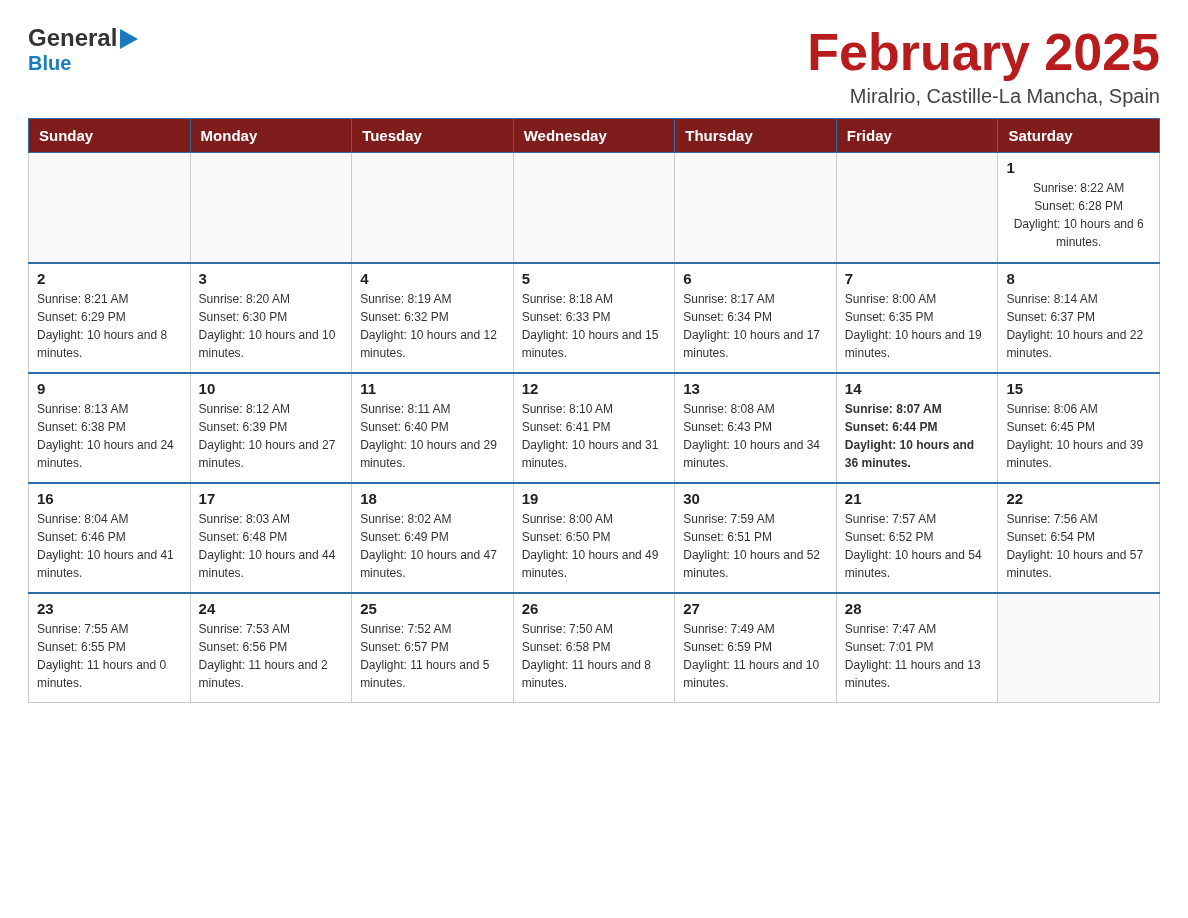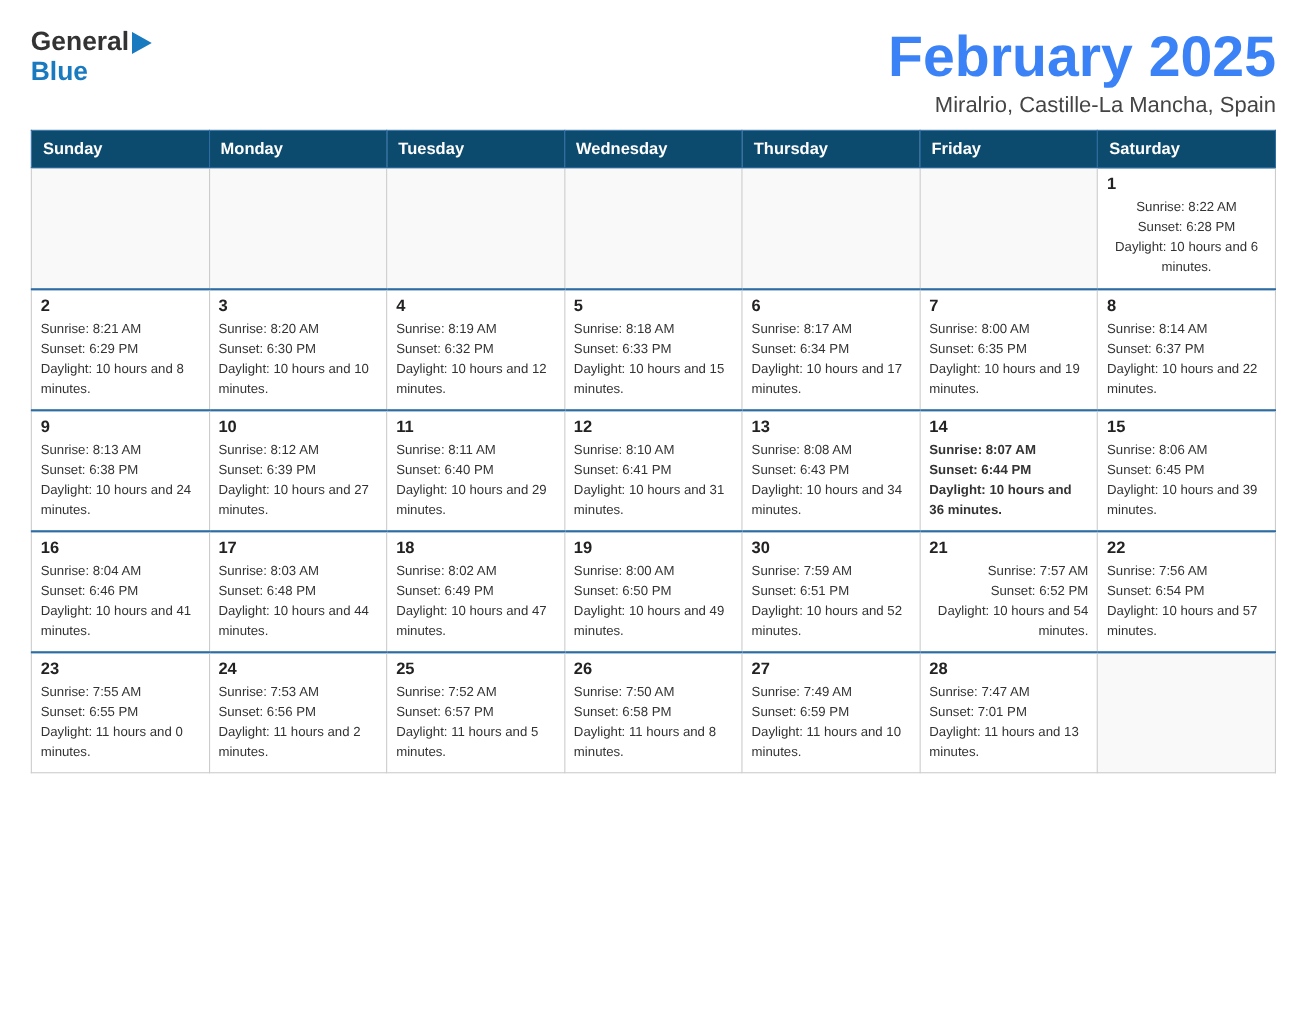--- a/index.html
+++ b/index.html
@@ -15,35 +15,35 @@
       justify-content: space-between;
       align-items: flex-start;
       margin-bottom: 10px;
     }
     .title-block {
       text-align: right;
     }
     .main-title {
       font-size: 52px;
       font-weight: bold;
-      color: #3b82f6;
+      color: #b91c1c;
       line-height: 1.1;
     }
     .subtitle {
       font-size: 20px;
       color: #444;
       margin-top: 4px;
     }
     .calendar {
       width: 100%;
       border-collapse: collapse;
       margin-top: 8px;
     }
     .calendar thead tr th {
-      background-color: #0c4a6e;
+      background-color: #7f1d1d;
       color: #fff;
       font-size: 15px;
       font-weight: bold;
       padding: 8px 10px;
       text-align: left;
       border: 1px solid #2e6da4;
     }
     .calendar tbody tr td {
       vertical-align: top;
       padding: 6px 8px;
@@ -81,21 +81,21 @@
     .logo-line1 {
       display: flex;
       align-items: center;
     }
     .logo-general {
       font-size: 24px;
       font-weight: bold;
       color: #333;
     }
     .logo-blue-text {
-      font-size: 24px;
+      font-size: 20px;
       font-weight: bold;
       color: #1a7abf;
     }
   </style>
 </head>
 <body>
 
 <div class="header">
   <div class="logo-container">
     <div class="logo-line1">
@@ -253,21 +253,21 @@
 Daylight: 10 hours and 49 minutes.</div>
         </td>
         <td>
           <span class="day-number">30</span>
           <div class="day-info" style="white-space: pre-line;">Sunrise: 7:59 AM
 Sunset: 6:51 PM
 Daylight: 10 hours and 52 minutes.</div>
         </td>
         <td>
           <span class="day-number">21</span>
-          <div class="day-info" style="white-space: pre-line; text-align: right;">Sunrise: 7:57 AM
+          <div class="day-info" style="white-space: pre-line;">Sunrise: 7:57 AM
 Sunset: 6:52 PM
 Daylight: 10 hours and 54 minutes.</div>
         </td>
         <td>
           <span class="day-number">22</span>
           <div class="day-info" style="white-space: pre-line;">Sunrise: 7:56 AM
 Sunset: 6:54 PM
 Daylight: 10 hours and 57 minutes.</div>
         </td>
       </tr>

